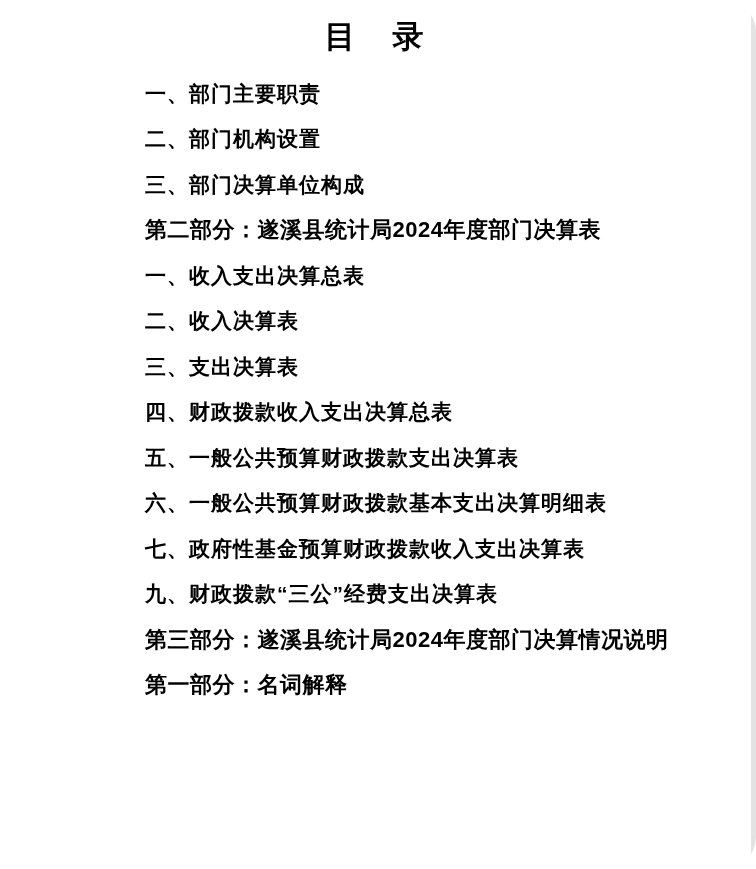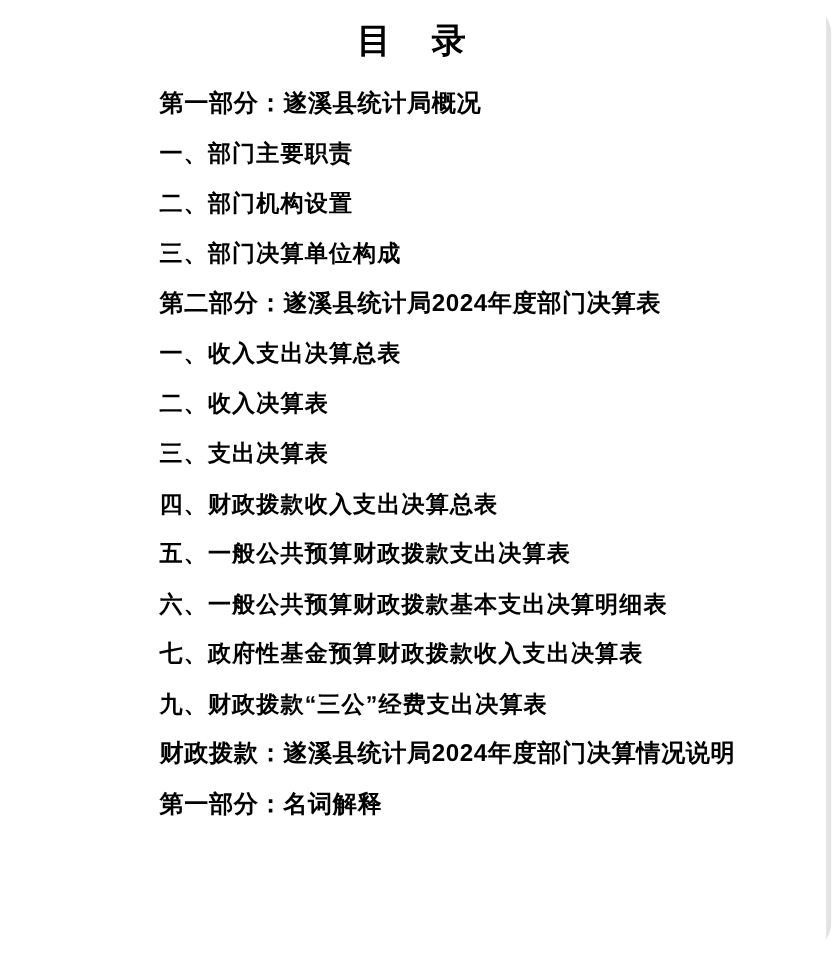--- a/index.html
+++ b/index.html
@@ -66,31 +66,30 @@
     background: #e3e3e3;
   }
 </style>
 </head>
 <body>
 
 <div class="page" style="background: rgb(255, 255, 255); color: rgb(0, 0, 0); border-radius: 32px;">
   <h1 class="doc-title">目　录</h1>
 
   <div class="toc">
-      <div class="toc-line bold">第一部分：遂溪县统计局概况</div>
       <div class="toc-line">一、部门主要职责</div>
       <div class="toc-line">二、部门机构设置</div>
       <div class="toc-line">三、部门决算单位构成</div>
       <div class="toc-line bold">第二部分：遂溪县统计局2024年度部门决算表</div>
       <div class="toc-line">一、收入支出决算总表</div>
       <div class="toc-line">二、收入决算表</div>
       <div class="toc-line">三、支出决算表</div>
       <div class="toc-line">四、财政拨款收入支出决算总表</div>
       <div class="toc-line">五、一般公共预算财政拨款支出决算表</div>
       <div class="toc-line">六、一般公共预算财政拨款基本支出决算明细表</div>
       <div class="toc-line">七、政府性基金预算财政拨款收入支出决算表</div>
       <div class="toc-line">九、财政拨款“三公”经费支出决算表</div>
-      <div class="toc-line bold">财政拨款：遂溪县统计局2024年度部门决算情况说明</div>
+      <div class="toc-line bold">第三部分：遂溪县统计局2024年度部门决算情况说明</div>
       <div class="toc-line bold">第一部分：名词解释</div>
     </div>
 
   <div class="edge-strip" style="background: rgb(227, 227, 227);"></div>
 </div>
 
 </body></html>

